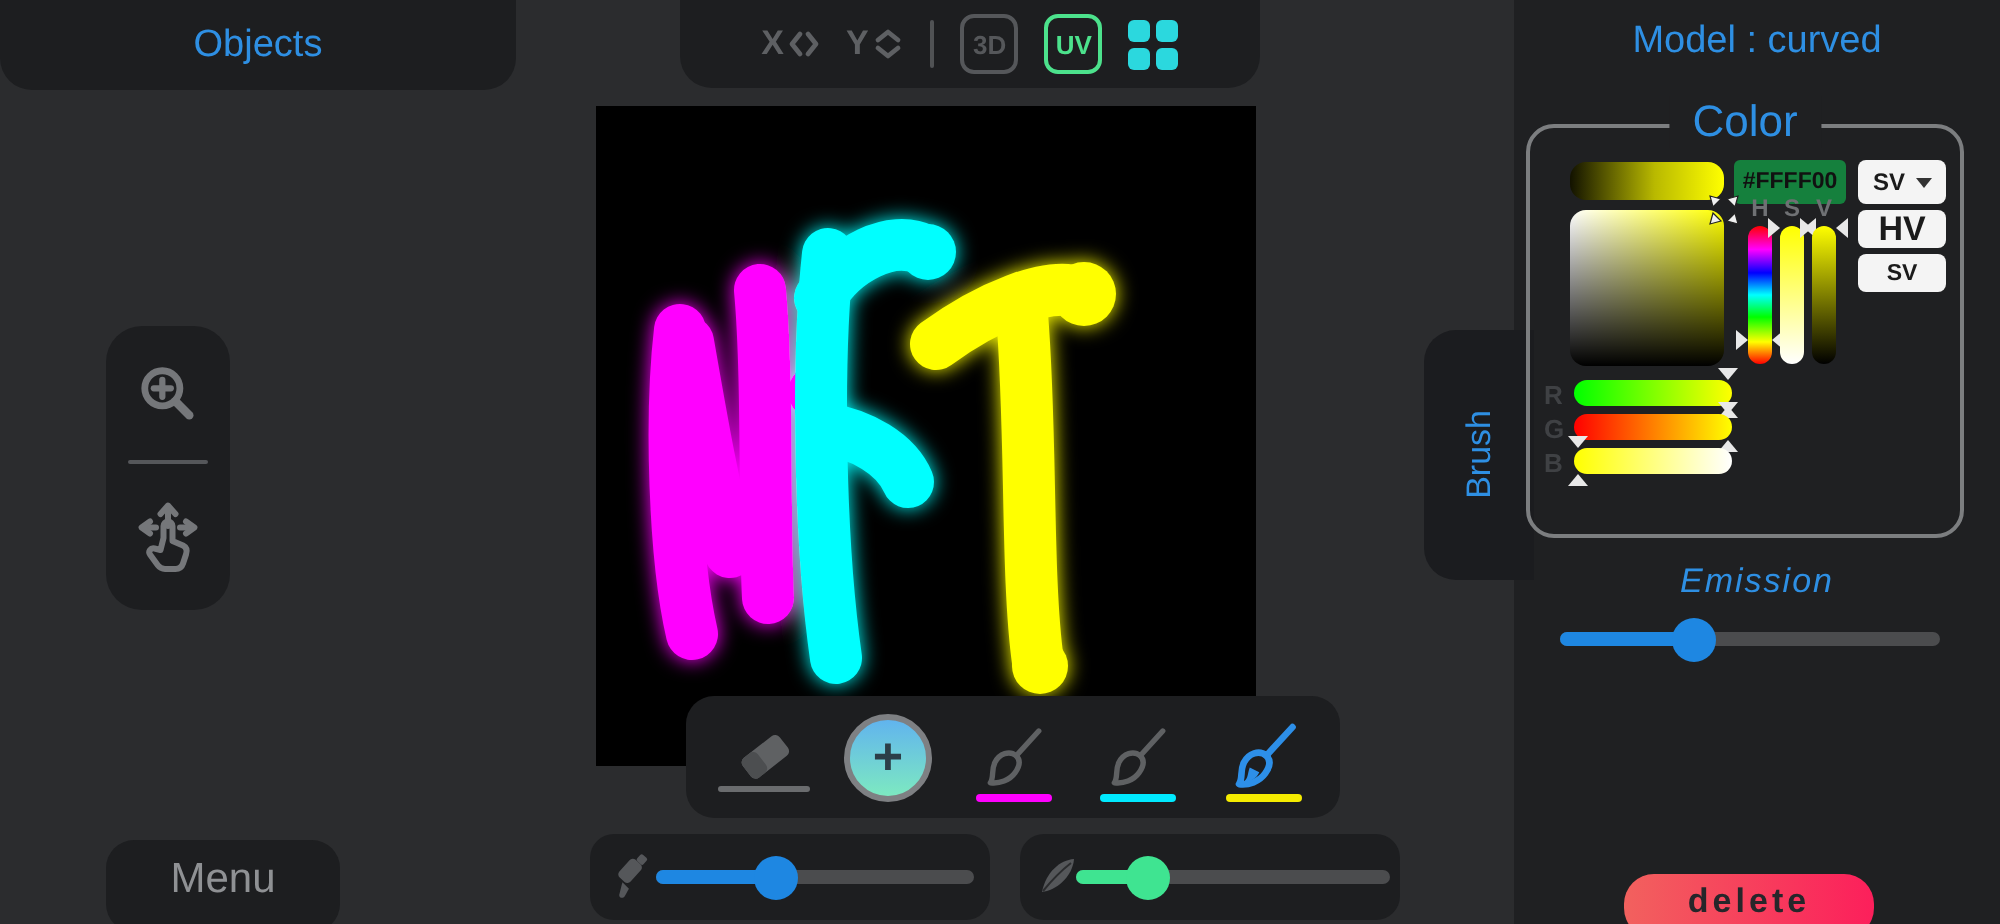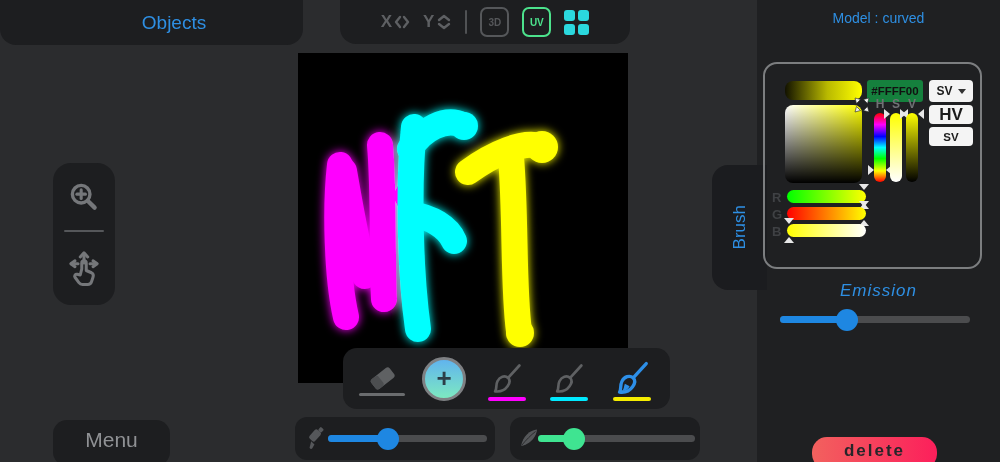--- a/index.html
+++ b/index.html
@@ -7,47 +7,47 @@
     position:relative;width:1000px;height:462px;overflow:hidden;
     background:#2b2c2e;font-family:"Liberation Sans",sans-serif;
     -webkit-user-select:none;user-select:none;
   }
   .abs{position:absolute;}
   .panel{background:#1d1e20;}
   .blue{color:#2e8fe3;}
 
   
   #objects-btn{left:0;top:0;width:258px;height:45px;border-radius:0 0 16px 16px;
-    display:flex;align-items:center;justify-content:center;font-size:19px;padding-left:45px;}
+    display:flex;align-items:center;justify-content:center;font-size:19px;}
   #menu-btn{left:53px;top:420px;width:117px;height:46px;border-radius:14px;
     display:flex;align-items:flex-start;justify-content:center;color:#8f9194;font-size:21px;padding-top:8px;box-sizing:border-box;}
 
   
   #topbar{left:340px;top:0;width:290px;height:44px;border-radius:0 0 16px 16px;
     display:flex;align-items:center;justify-content:center;gap:13px;}
   .axis-ico{display:flex;align-items:center;gap:2px;color:#5e6063;font-size:17px;font-weight:bold;}
   .vdivider{width:2px;height:24px;background:#505254;border-radius:1px;}
   .sq-btn{width:29px;height:30px;border-radius:7px;display:flex;align-items:center;justify-content:center;
-    font-size:10px;font-weight:bold;box-sizing:border-box;}
+    font-size:13px;font-weight:bold;box-sizing:border-box;}
   #btn-3d{border:2.5px solid #55575a;color:#55575a;}
   #btn-uv{border:2.5px solid #4ce28c;color:#4ce28c;}
   #grid-ico{display:grid;grid-template-columns:11px 11px;grid-template-rows:11px 11px;gap:3px;}
   #grid-ico div{border-radius:3px;}
 
   
   #left-tools{left:53px;top:163px;width:62px;height:142px;border-radius:18px;
     display:flex;flex-direction:column;align-items:center;justify-content:space-evenly;}
   #left-tools .hdiv{width:40px;height:2px;background:#55575a;border-radius:1px;}
 
   
   #canvas{left:298px;top:53px;width:330px;height:330px;background:#000;}
 
   
   #right-panel{left:757px;top:0;width:243px;height:462px;background:#1f2022;}
-  #model-label{left:757px;top:10px;width:243px;text-align:center;font-size:14px;}
+  #model-label{left:757px;top:10px;width:243px;text-align:center;font-size:19px;}
   #brush-tab{left:712px;top:165px;width:55px;height:125px;background:#1b1c1f;border-radius:16px 0 0 16px;
     display:flex;align-items:center;justify-content:center;}
   #brush-tab span{writing-mode:vertical-rl;transform:rotate(180deg);font-size:17px;}
 
   
   #color-box{left:763px;top:62px;width:219px;height:207px;border:2px solid #7c7e80;border-radius:14px;box-sizing:border-box;}
   #color-title{position:absolute;top:-16px;left:50%;transform:translateX(-50%);
     background:#1f2022;padding:0 12px;font-size:22px;}
   .whitebox{position:absolute;background:#f4f4f4;border-radius:4px;color:#1b1b1b;
     display:flex;align-items:center;justify-content:center;font-weight:bold;}
@@ -202,20 +202,21 @@
 </div>
 
 <div class="abs" id="right-panel"></div>
 <div class="abs blue" id="model-label">Model : curved</div>
 
 <div class="abs" id="brush-tab">
   <span class="blue">Brush</span>
 </div>
 
 <div class="abs" id="color-box">
+  <div class="blue" id="color-title">Color</div>
 
   <div class="abs" id="value-bar"></div>
 
   <input class="abs" id="hex-input" value="#FFFF00" style="">
 
   <div class="whitebox" id="sv-dropdown">
     <span>SV</span>
     <span class="dd-arrow"></span>
   </div>
 

